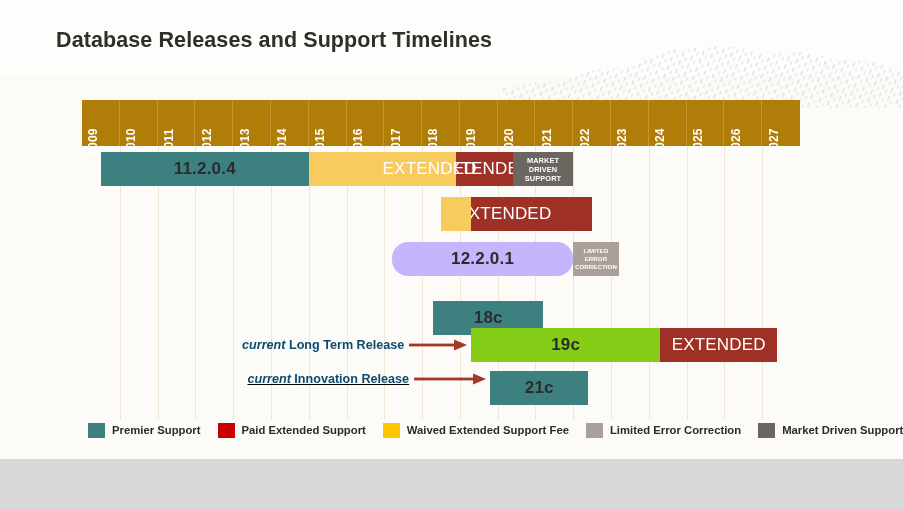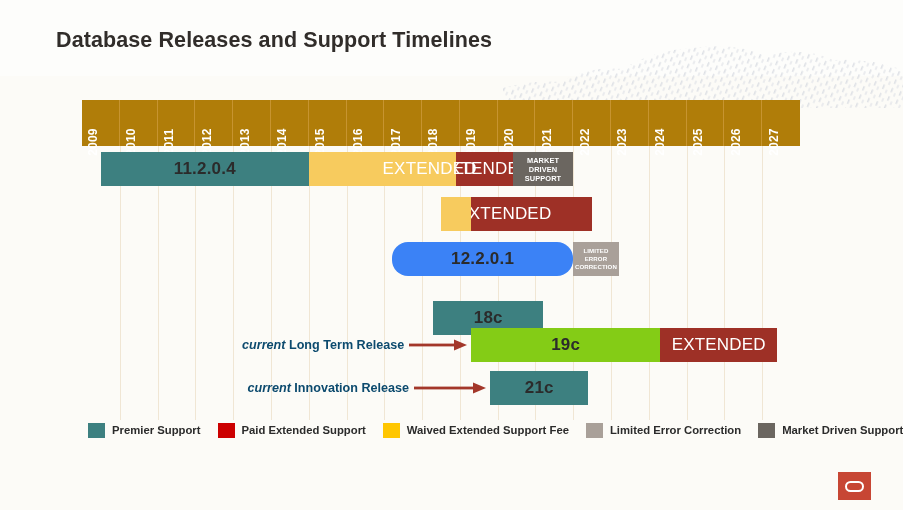--- a/index.html
+++ b/index.html
@@ -4,21 +4,21 @@
 <title>Database Releases and Support Timelines</title>
 <style>
   html, body {
     margin: 0;
     padding: 0;
     background: #d8d8d8;
   }
   #slide {
     position: relative;
     width: 903px;
-    height: 510px;
+    height: 459px;
     background: #FCFBF7;
     overflow: hidden;
     font-family: "Liberation Sans", sans-serif;
     -webkit-font-smoothing: antialiased;
   }
   
   .top-band {
     position: absolute;
     left: 0; top: 0;
     width: 903px; height: 76px;
@@ -329,21 +329,21 @@
             <span class="seg-label light">EXTENDED</span>
           </div>
         </div>
         <div class="bar-row" style="top: 97px;">
           <div class="seg" style="left: 359px; width: 30.2316px; background: rgb(247, 203, 94);"></div>
           <div class="seg" style="left: 389.232px; width: 120.926px; background: rgb(158, 48, 38); justify-content: flex-start;">
             <span class="seg-label light" style="margin-left: -14px;">EXTENDED</span>
           </div>
         </div>
         <div class="bar-row" style="top: 142px;">
-          <div class="seg" style="left: 309.874px; width: 181.389px; background: #3b82f6; border-radius: 16px;">
+          <div class="seg" style="left: 309.874px; width: 181.389px; background: #c4b5fd; border-radius: 16px;">
             <span class="seg-label">12.2.0.1</span>
           </div>
           <div class="seg" style="left: 491.263px; width: 45.3474px; background: rgb(169, 160, 153);">
             <span class="seg-label tiny2">LIMITED ERROR CORRECTION</span>
           </div>
         </div>
         <div class="bar-row" style="top: 201px;">
           <div class="seg" style="left: 351.442px; width: 109.589px; background: rgb(61, 128, 128);">
             <span class="seg-label">18c</span>
           </div>
@@ -363,21 +363,21 @@
         </div>
       </div>
     <div id="annot-layer">
         <div class="annotation" style="top: 228px; left: 0px; width: 385.232px; justify-content: flex-end;">
           <span class="annot-text"><i>current</i> Long Term Release</span>
           <svg class="annot-arrow" width="58" height="14" viewBox="0 0 58 14">
             <rect x="0" y="5.6" width="46" height="2.8" fill="#A3372A"></rect>
             <path d="M45 1.4 L58 7 L45 12.6 Z" fill="#A3372A"></path>
           </svg>
         </div>
-        <div class="annotation" style="top: 271px; left: 0px; width: 404.126px; justify-content: flex-end;">
+        <div class="annotation" style="top: 262px; left: 0px; width: 404.126px; justify-content: flex-end; text-decoration: underline;">
           <span class="annot-text"><i>current</i> Innovation Release</span>
           <svg class="annot-arrow" width="72" height="14" viewBox="0 0 72 14">
             <rect x="0" y="5.6" width="60" height="2.8" fill="#A3372A"></rect>
             <path d="M59 1.4 L72 7 L59 12.6 Z" fill="#A3372A"></path>
           </svg>
         </div>
       </div>
   </div>
 
   <div class="legend" id="legend">

